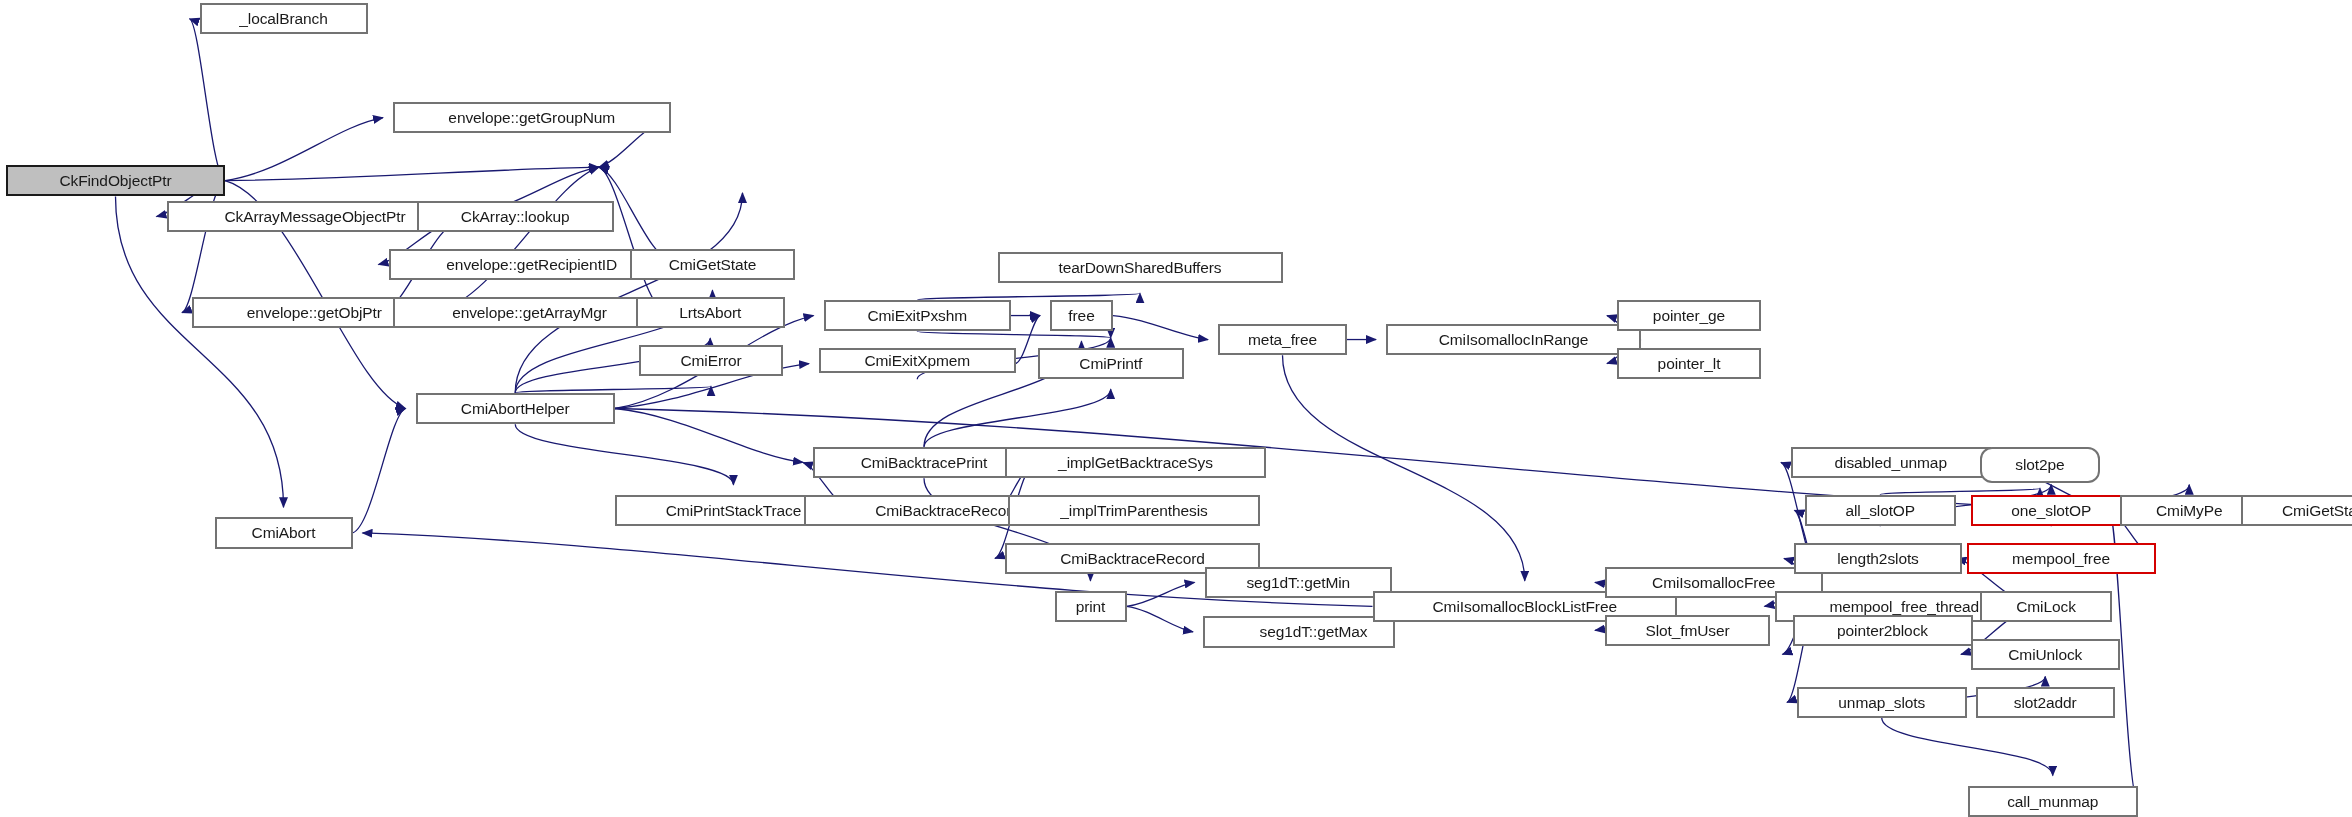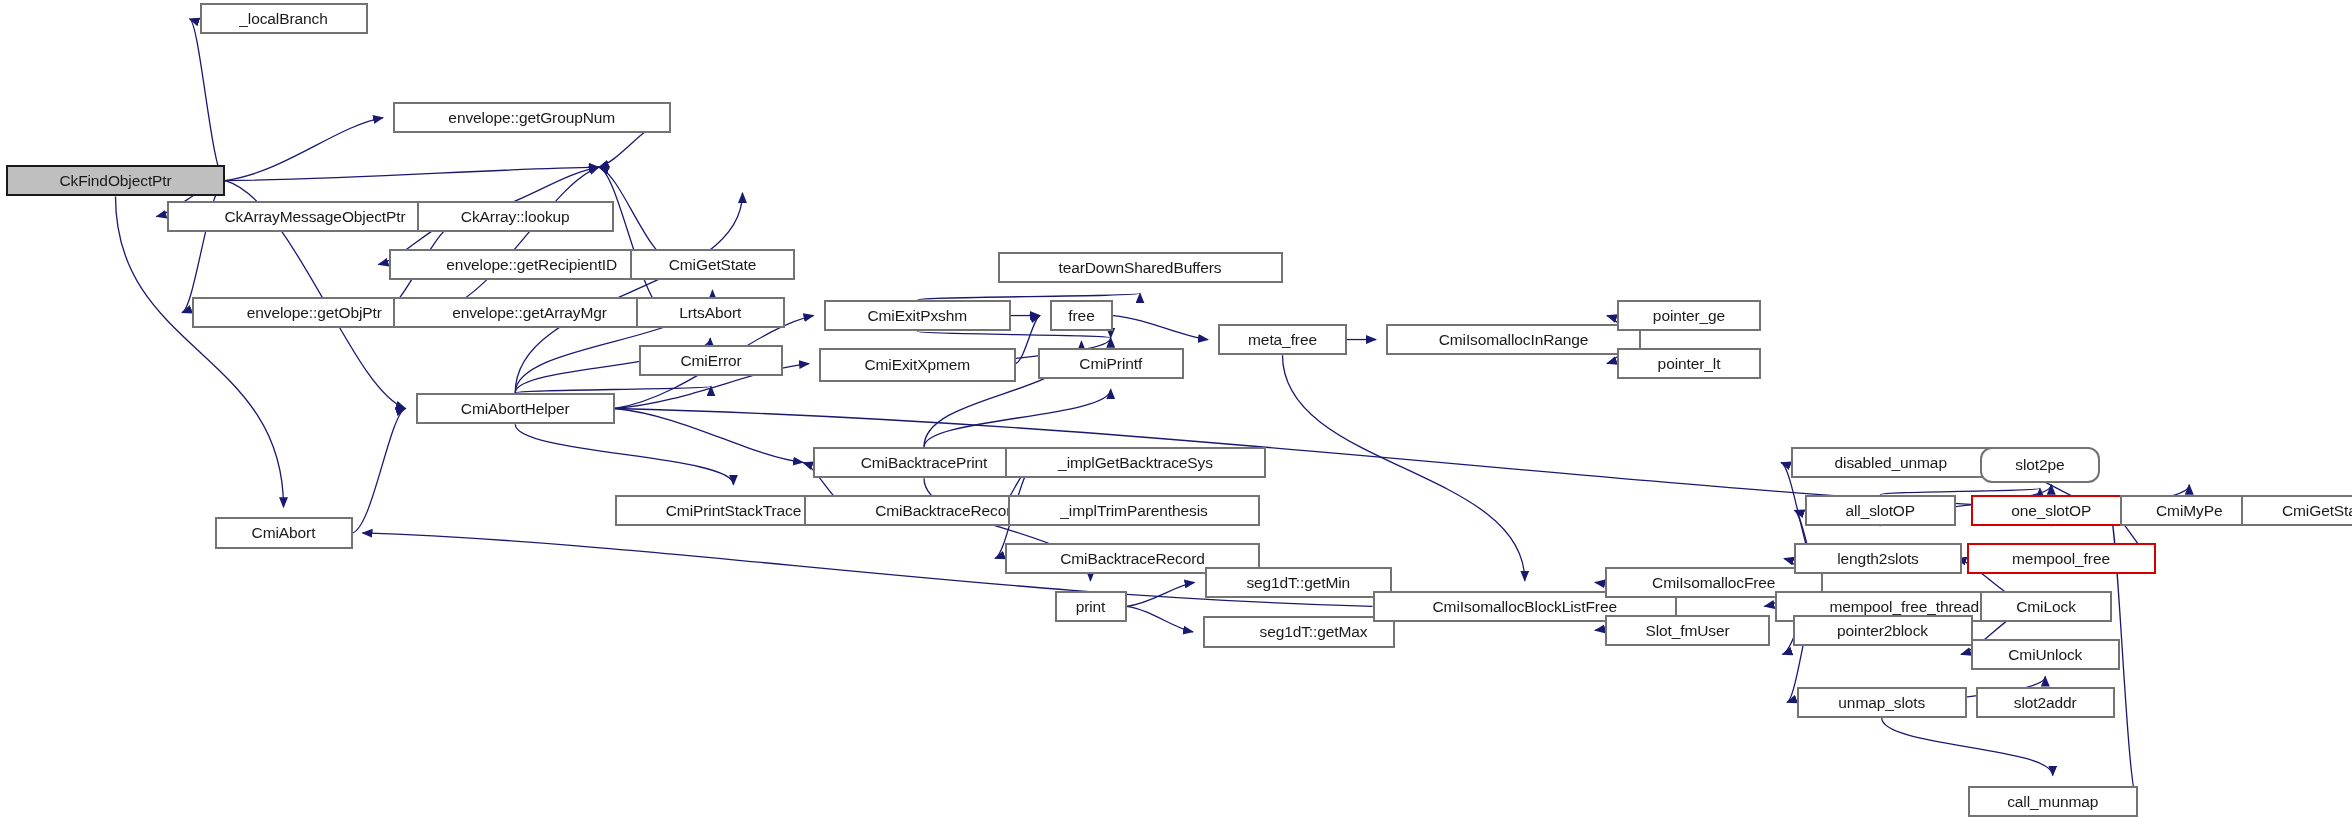--- a/index.html
+++ b/index.html
@@ -177,21 +177,21 @@
       </div>
       <div class="node" style="left: 214.5px; top: 517.183px; width: 138px; height: 31.4807px;">
         <span class="node-label">CmiAbort</span>
       </div>
       <div class="node" style="left: 997.5px; top: 251.846px; width: 285px; height: 31.4807px;">
         <span class="node-label">tearDownSharedBuffers</span>
       </div>
       <div class="node" style="left: 823.5px; top: 299.817px; width: 187.5px; height: 31.4807px;">
         <span class="node-label">CmiExitPxshm</span>
       </div>
-      <div class="node" style="left: 819px; top: 347.787px; width: 196.5px; height: 34px;">
+      <div class="node" style="left: 819px; top: 347.787px; width: 196.5px; height: 25px;">
         <span class="node-label">CmiExitXpmem</span>
       </div>
       <div class="node" style="left: 1050px; top: 299.817px; width: 63px; height: 31.4807px;">
         <span class="node-label">free</span>
       </div>
       <div class="node" style="left: 1038px; top: 347.787px; width: 145.5px; height: 31.4807px;">
         <span class="node-label">CmiPrintf</span>
       </div>
       <div class="node" style="left: 1218px; top: 323.802px; width: 129px; height: 31.4807px;">
         <span class="node-label">meta_free</span>

